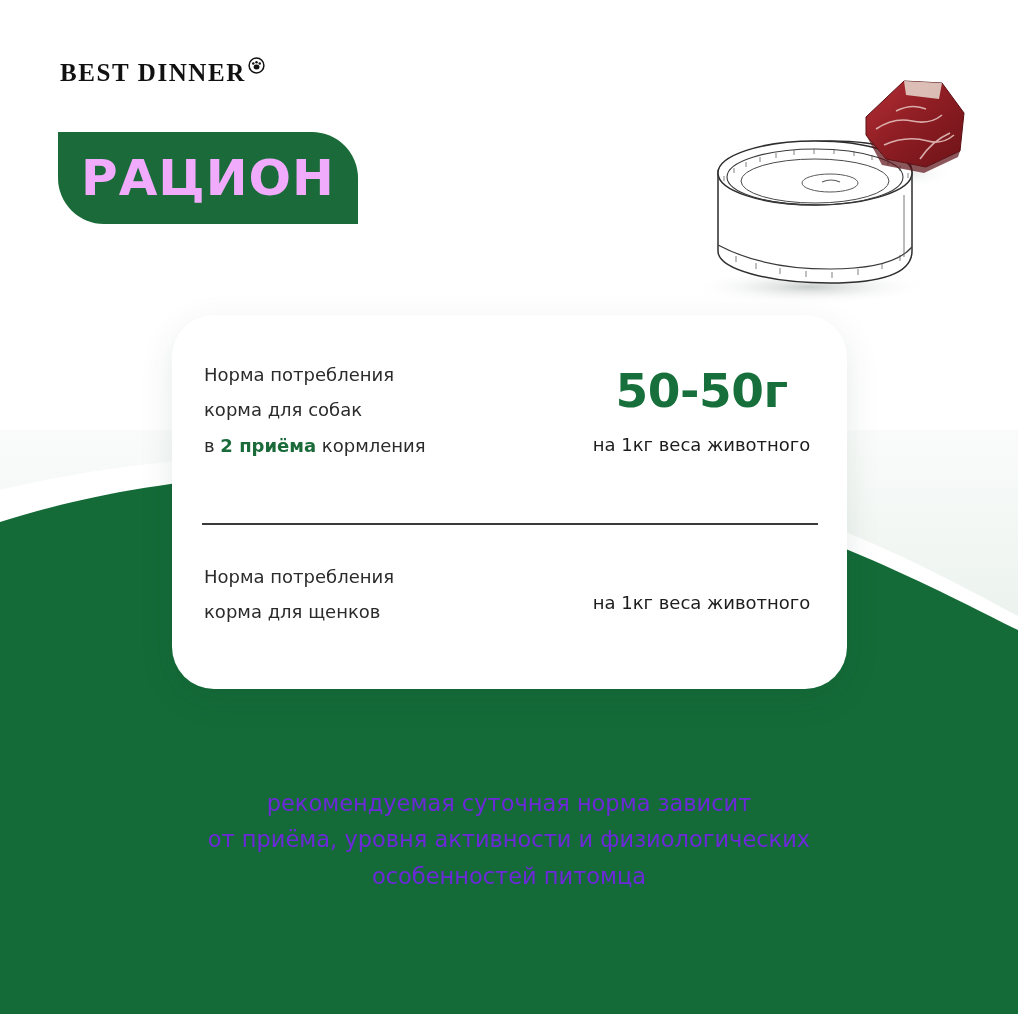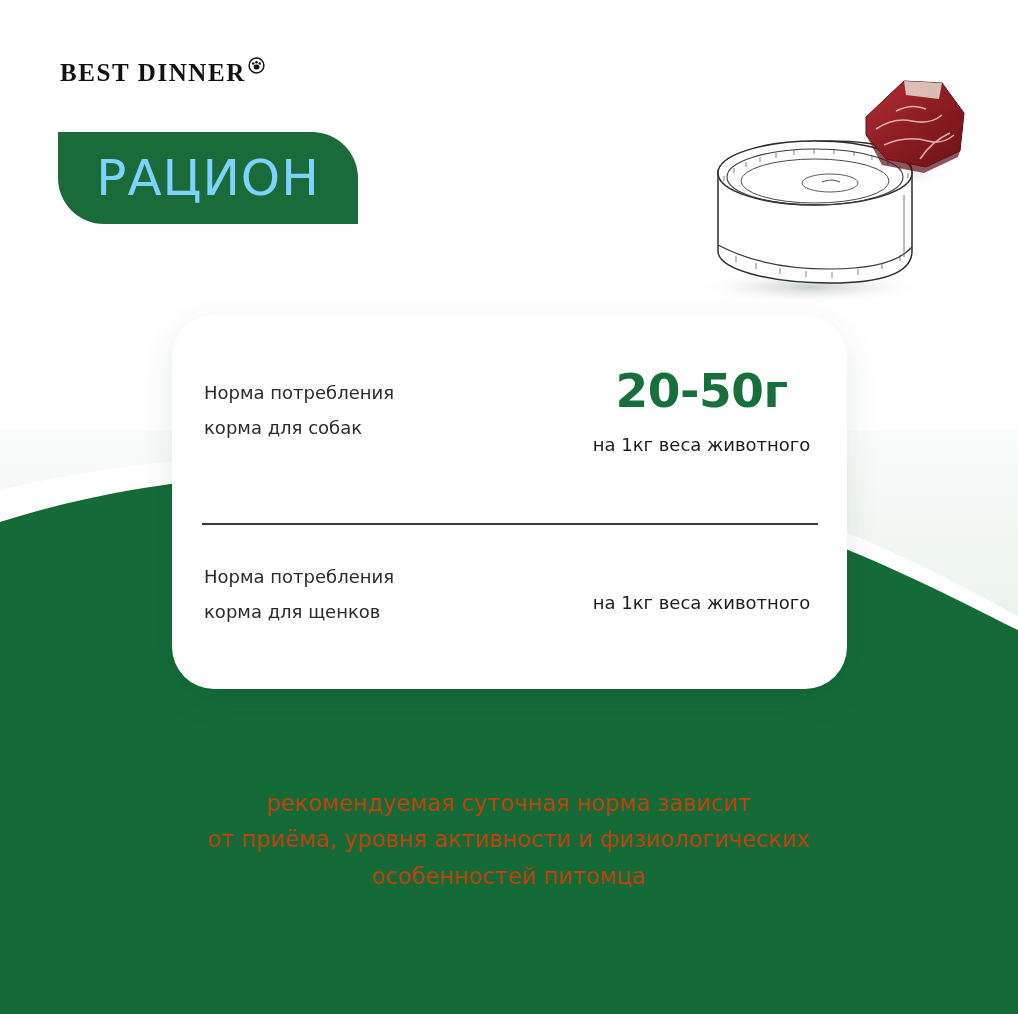--- a/index.html
+++ b/index.html
@@ -63,23 +63,23 @@
     width: 300px;
     height: 92px;
     background: #1a6b39;
     border-radius: 0 46px 0 46px;
     z-index: 5;
     display: flex;
     align-items: center;
     justify-content: center;
   }
   .ration-badge .label {
-    color: #7dd3fc;
-    font-family: "DejaVu Sans", sans-serif;
-    font-weight: normal;
+    color: #f0abfc;
+    font-family: "DejaVu Sans", sans-serif;
+    font-weight: bold;
     font-size: 50px;
     letter-spacing: 1px;
     line-height: 1;
   }
 
   
   .illustration {
     position: absolute;
     left: 690px;
     top: 55px;
@@ -170,21 +170,21 @@
     position: absolute;
     left: 0;
     top: 785px;
     width: 1018px;
     text-align: center;
     z-index: 5;
   }
   .footnote .fl {
     font-family: "DejaVu Sans", sans-serif;
     font-size: 22.5px;
-    color: #c2410c;
+    color: #6d28d9;
     line-height: 1.62;
     white-space: nowrap;
   }
 </style>
 </head>
 <body>
 
 <div id="poster">
 
   <div class="green-bg">
@@ -268,23 +268,24 @@
     </svg>
   </div>
 
   <div class="card">
     <div class="card-inner">
 
       <div class="card-row row-1">
         <div class="row-left">
           <div class="ln">Норма потребления</div>
           <div class="ln">корма для собак</div>
+          <div class="ln"><span>в </span><span class="accent">2 приёма</span><span> кормления</span></div>
         </div>
         <div class="row-right">
-          <div class="amount">20-50г</div>
+          <div class="amount">50-50г</div>
           <div class="per">на 1кг веса животного</div>
         </div>
       </div>
 
       <div class="card-divider"></div>
 
       <div class="card-row row-2">
         <div class="row-left">
           <div class="ln">Норма потребления</div>
           <div class="ln">корма для щенков</div>

